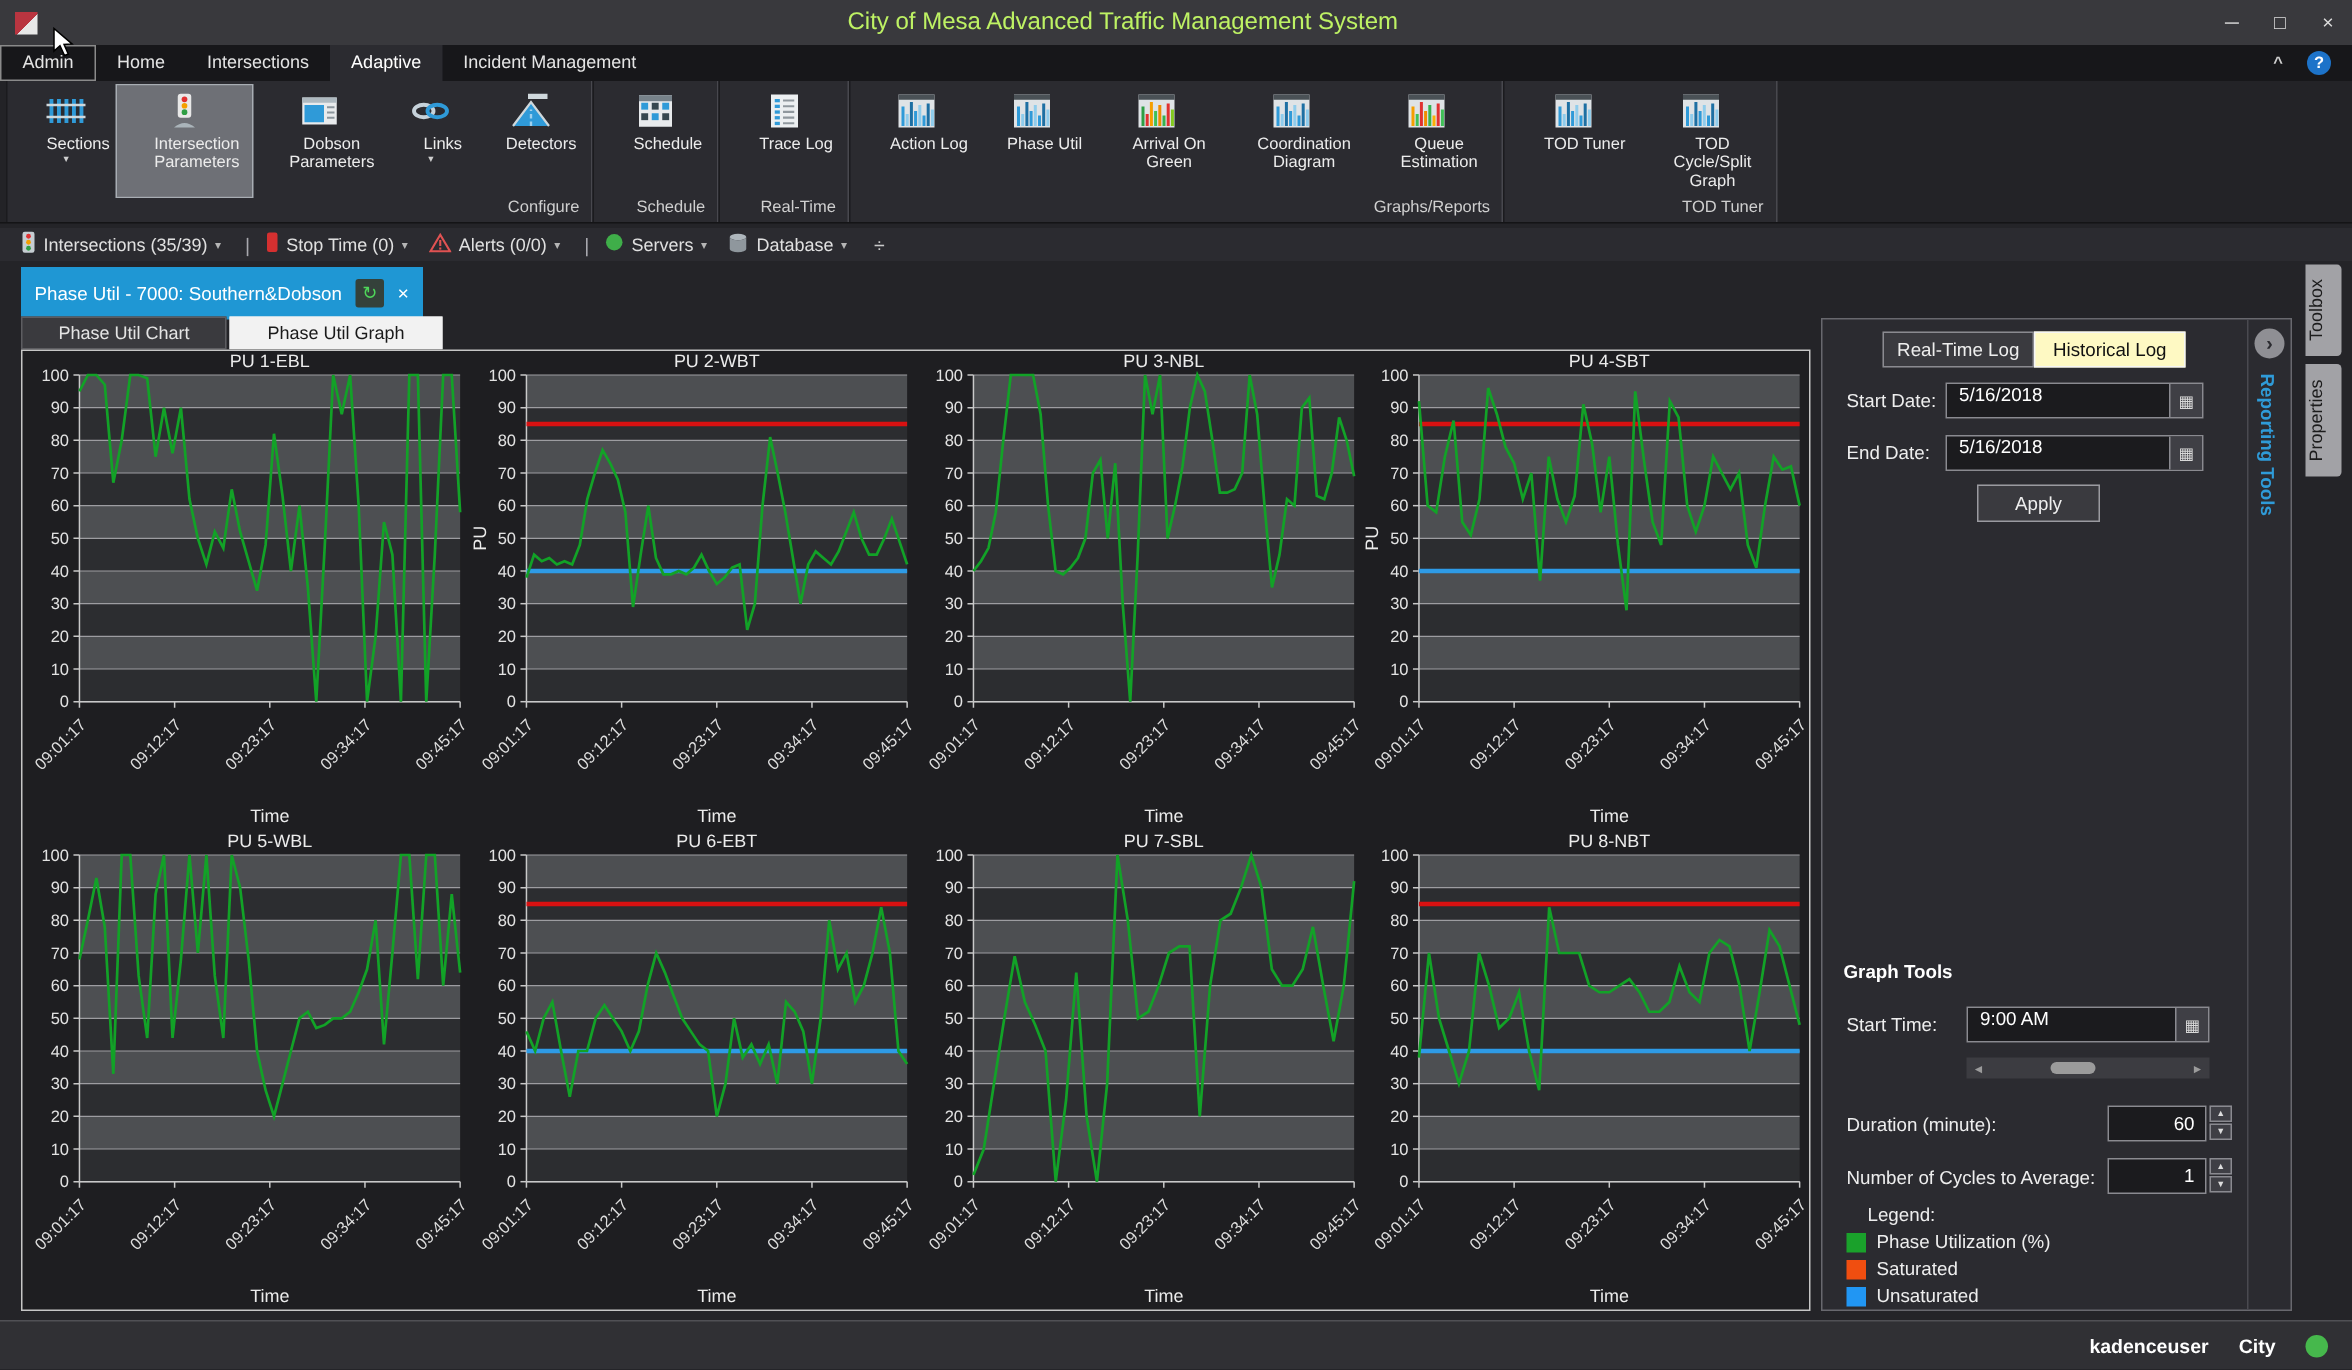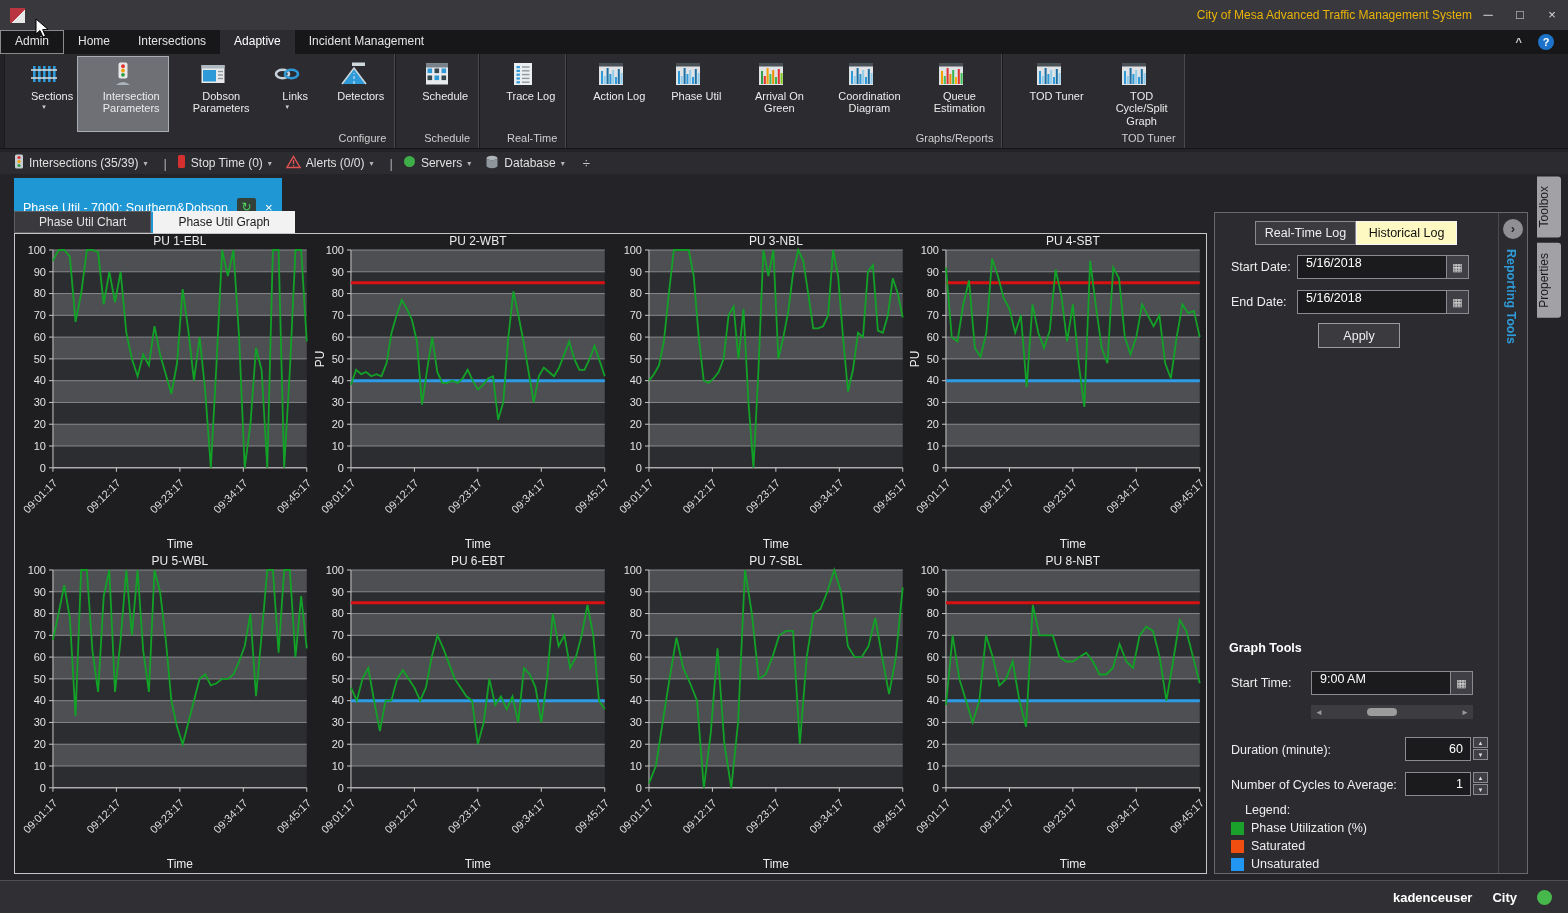--- a/index.html
+++ b/index.html
@@ -1,21 +1,21 @@
 <!DOCTYPE html>
 <html><head>
 <meta charset="utf-8">
 <style>
   html,body{margin:0;padding:0;}
   body{width:1568px;height:913px;background:#242428;position:relative;overflow:hidden;
        font-family:"Liberation Sans",sans-serif;-webkit-font-smoothing:antialiased;}
   
   .titlebar{position:absolute;top:0;left:0;right:0;height:30px;background:#39393d;display:flex;align-items:center;}
   .logo{width:15px;height:15px;margin-left:10px;background:linear-gradient(135deg,#b93540 55%,#e8e8e8 55%);}
-  .title{flex:1;text-align:right;color:#eab308;font-size:12px;}
+  .title{flex:1;text-align:center;color:#bef264;font-size:16px;}
   .wincontrols{display:flex;}
   .wincontrols span{width:32px;text-align:center;color:#dcdcdc;font-size:13px;line-height:30px;cursor:default;}
   
   .tabrow{position:absolute;top:30px;left:0;right:0;height:24px;background:#17171a;display:flex;align-items:stretch;}
   .rtab{padding:4px 14px 0;font-size:12px;color:#e4e4e4;box-sizing:border-box;}
   .rtab.focused{border:1px solid #8a8a8a;padding-top:3px;}
   .rtab.selected{background:#2b2b30;color:#ffffff;}
   .tabrow-right{margin-left:auto;display:flex;align-items:center;gap:16px;padding-right:14px;}
   .collapse{color:#cfcfcf;font-size:11px;font-weight:bold;}
   .help{width:16px;height:16px;border-radius:50%;background:#1d73c9;color:#fff;font-weight:bold;font-size:11px;line-height:16px;text-align:center;}
@@ -30,21 +30,21 @@
   .rcaret{font-size:7px;color:#cfcfcf;margin-top:1px;}
   .rlabel{margin-top:1px;margin-left:16px;}
   .rgroup-label{font-size:11px;color:#cfcfcf;text-align:right;padding:1px 8px 4px;}
   
   .statusstrip{position:absolute;top:152px;left:0;right:0;height:22px;background:#2b2b30;display:flex;align-items:center;font-size:12px;color:#e0e0e0;padding-left:14px;}
   .ssitem{display:flex;align-items:center;gap:5px;margin-right:14px;}
   .sscaret{font-size:8px;color:#b5b5b5;}
   .sssep{color:#a8a8ae;margin:0 10px 0 2px;font-size:13px;}
   .ssoverflow{color:#c9c9c9;font-size:13px;margin-left:4px;}
   
-  .doctab{position:absolute;top:178px;left:14px;height:27px;background:#1f97d4;color:#fff;display:inline-flex;align-items:center;font-size:12.5px;padding:16px 9px;gap:9px;}
+  .doctab{position:absolute;top:178px;left:14px;height:27px;background:#1f97d4;color:#fff;display:inline-flex;align-items:center;font-size:12.5px;padding:4px 9px;gap:9px;}
   .refresh{width:19px;height:19px;background:#34413a;border-radius:2px;color:#4fd65a;font-size:12px;line-height:19px;text-align:center;}
   .closex{color:#fff;font-size:13px;}
   .subtabs{position:absolute;top:211px;left:14px;display:flex;gap:2px;}
   .subtab{height:22px;padding:3px 24px;background:#3a3a3e;border:1px solid #5d5d61;color:#e4e4e4;font-size:12px;box-sizing:border-box;}
   .subtab.active{background:#f2f2f2;color:#1a1a1a;border-color:#f2f2f2;}
   
   .chartpanel{position:absolute;top:233px;left:14px;width:1193px;height:641px;border:1px solid #c6c6c6;background:#1e1e21;box-sizing:border-box;}
   #charts-grid{display:grid;grid-template-columns:repeat(4,1fr);grid-template-rows:repeat(2,1fr);width:100%;height:100%;}
   .chartcell svg{display:block;width:100%;height:100%;font-family:"Liberation Sans",sans-serif;}
   

